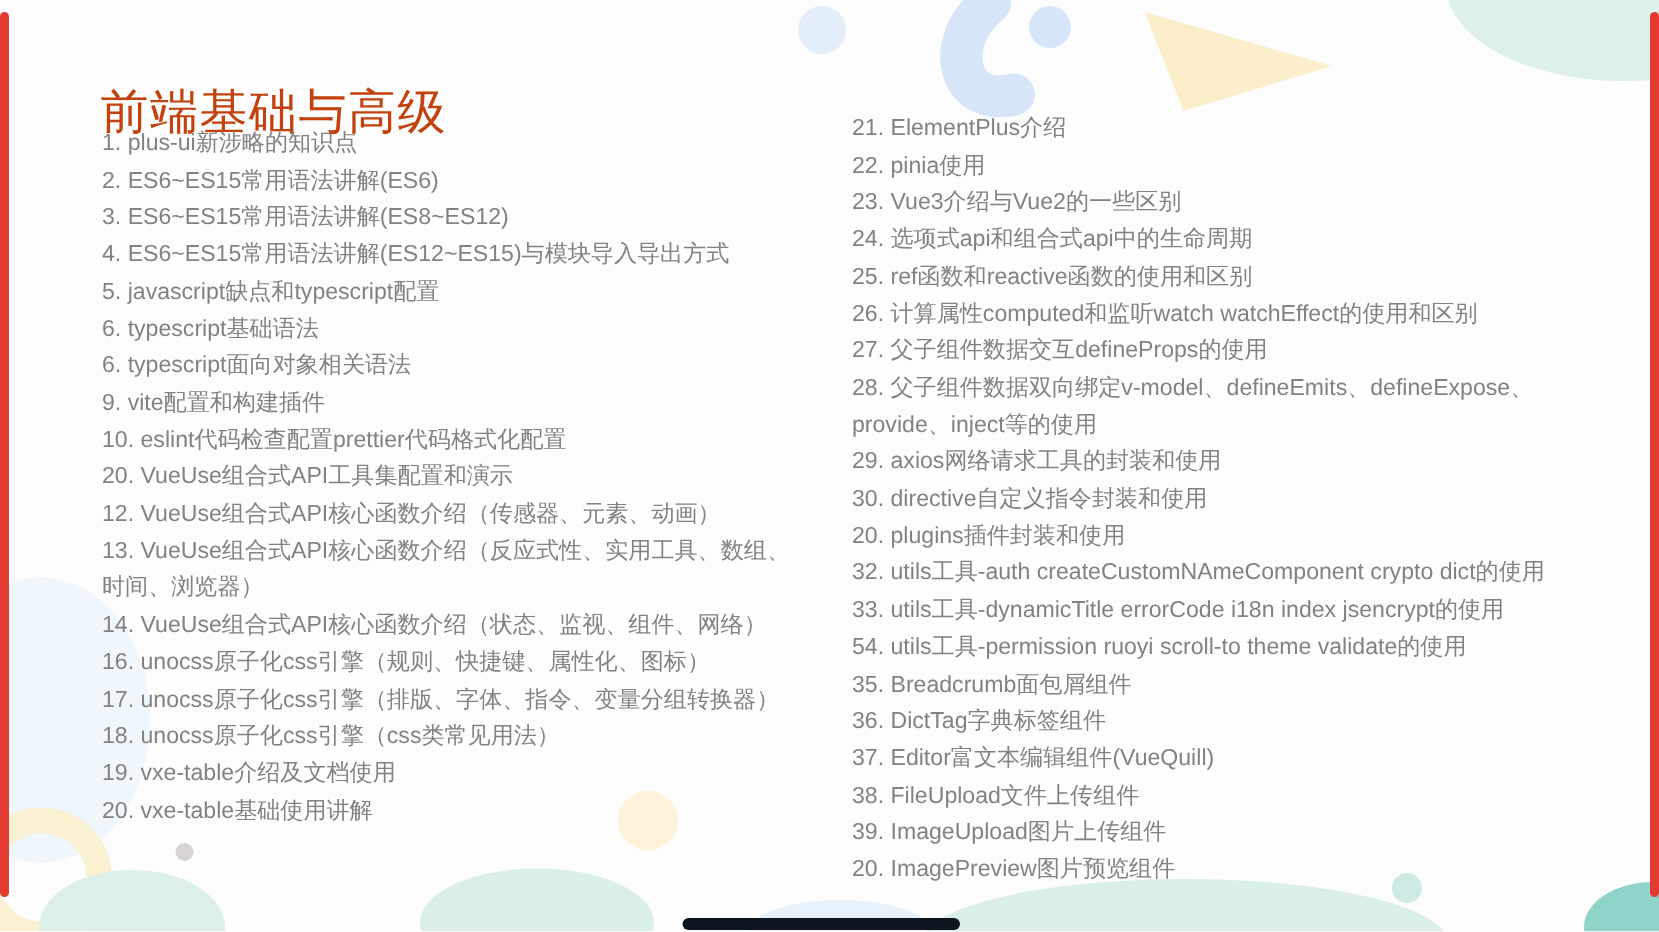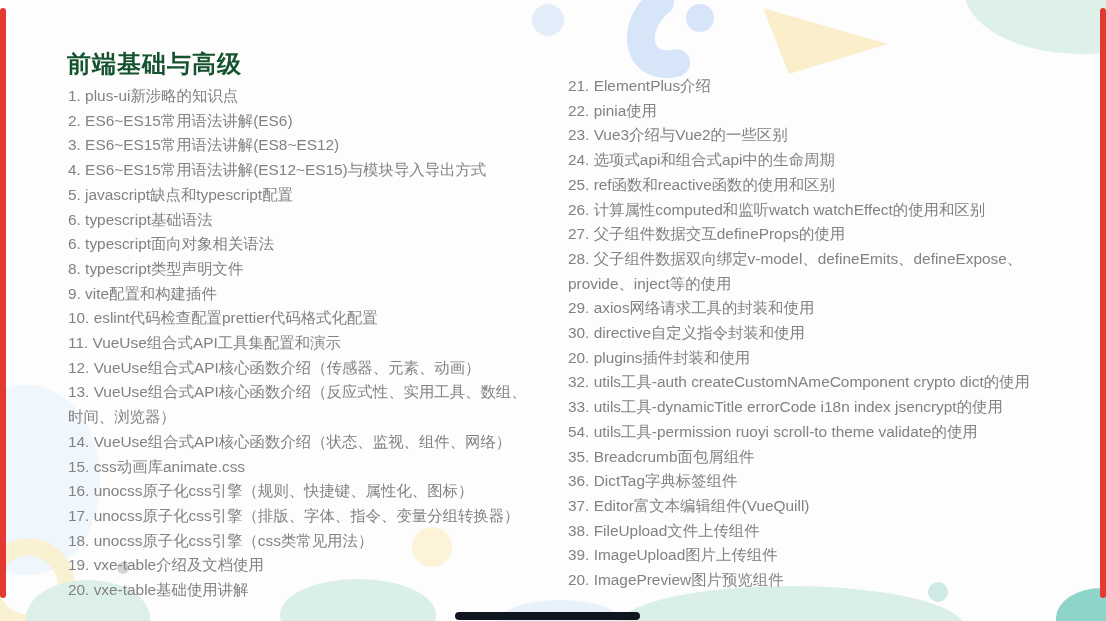--- a/index.html
+++ b/index.html
@@ -16,21 +16,21 @@
     background:#e23a31;border-radius:3px;z-index:3;
   }
   #edge-bar-left{left:0;}
   #edge-bar-right{left:1100px;}
   #bottom-bar{
     position:absolute;left:455px;top:612px;width:185px;height:8px;
     background:#10161f;border-radius:4px;z-index:3;
   }
   #title{
     position:absolute;left:67px;top:32px;z-index:2;
-    font-size:24px;font-weight:700;color:#14532d;letter-spacing:1px;
+    font-size:32px;font-weight:400;color:#c2410c;letter-spacing:1px;
   }
   .col{
     position:absolute;z-index:2;
     font-size:15.4px;line-height:24.7px;color:#828282;
   }
   #col-left{left:68px;top:84px;width:500px;}
   #col-right{left:568px;top:74px;width:548px;}
   .list-item{white-space:pre-wrap;}
 </style>
 </head>
@@ -80,29 +80,27 @@
   <h1 id="title">前端基础与高级</h1>
 
   <div id="col-left" class="col">
       <div class="list-item">1. plus-ui新涉略的知识点</div>
       <div class="list-item">2. ES6~ES15常用语法讲解(ES6)</div>
       <div class="list-item">3. ES6~ES15常用语法讲解(ES8~ES12)</div>
       <div class="list-item">4. ES6~ES15常用语法讲解(ES12~ES15)与模块导入导出方式</div>
       <div class="list-item">5. javascript缺点和typescript配置</div>
       <div class="list-item">6. typescript基础语法</div>
       <div class="list-item">6. typescript面向对象相关语法</div>
-      <div class="list-item">8. typescript类型声明文件</div>
       <div class="list-item">9. vite配置和构建插件</div>
       <div class="list-item">10. eslint代码检查配置prettier代码格式化配置</div>
-      <div class="list-item">11. VueUse组合式API工具集配置和演示</div>
+      <div class="list-item">20. VueUse组合式API工具集配置和演示</div>
       <div class="list-item">12. VueUse组合式API核心函数介绍（传感器、元素、动画）</div>
       <div class="list-item">13. VueUse组合式API核心函数介绍（反应式性、实用工具、数组、
 时间、浏览器）</div>
       <div class="list-item">14. VueUse组合式API核心函数介绍（状态、监视、组件、网络）</div>
-      <div class="list-item">15. css动画库animate.css</div>
       <div class="list-item">16. unocss原子化css引擎（规则、快捷键、属性化、图标）</div>
       <div class="list-item">17. unocss原子化css引擎（排版、字体、指令、变量分组转换器）</div>
       <div class="list-item">18. unocss原子化css引擎（css类常见用法）</div>
       <div class="list-item">19. vxe-table介绍及文档使用</div>
       <div class="list-item">20. vxe-table基础使用讲解</div>
     </div>
   <div id="col-right" class="col">
       <div class="list-item">21. ElementPlus介绍</div>
       <div class="list-item">22. pinia使用</div>
       <div class="list-item">23. Vue3介绍与Vue2的一些区别</div>

